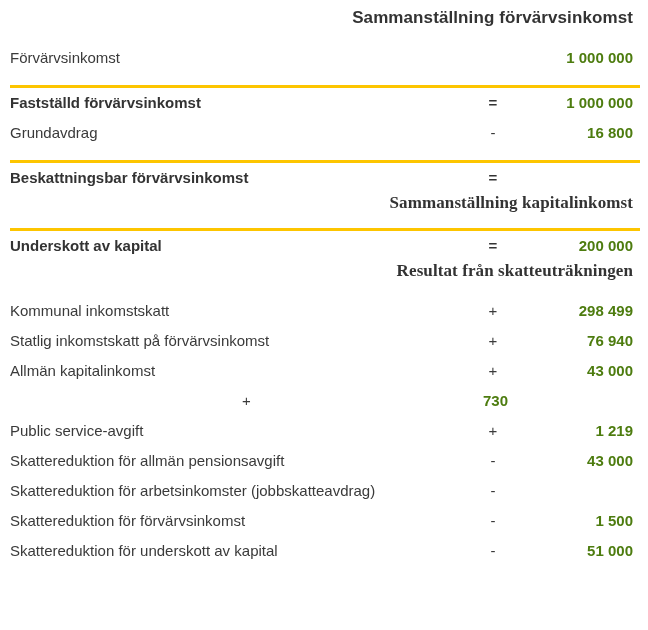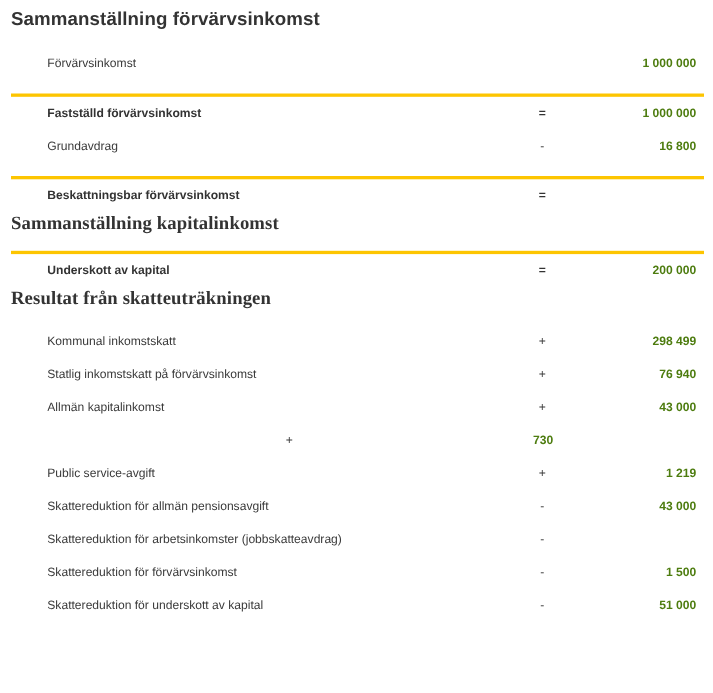--- a/index.html
+++ b/index.html
@@ -17,34 +17,34 @@
     box-sizing: border-box;
     width: 648px;
   }
   .section-title {
     font-size: 17px;
     line-height: 20px;
     font-weight: 700;
     margin: 0 0 15px 0;
     color: #333333;
     letter-spacing: 0.1px;
+    text-align: right;
   }
   .section + .section .section-title {
     font-family: Liberation Serif, serif;
   }
   .rows { }
   .row {
     display: grid;
     grid-template-columns: 1fr 20px 130px;
     align-items: baseline;
-    font-size: 11px;
+    font-size: 15px;
     line-height: 18px;
     padding: 6px 0;
     color: #3a3a3a;
-    margin-left: 33px;
   }
   .row.bold {
     font-weight: 700;
     color: #333333;
   }
   .row .label {
     white-space: nowrap;
     overflow: hidden;
   }
   .row .op {

